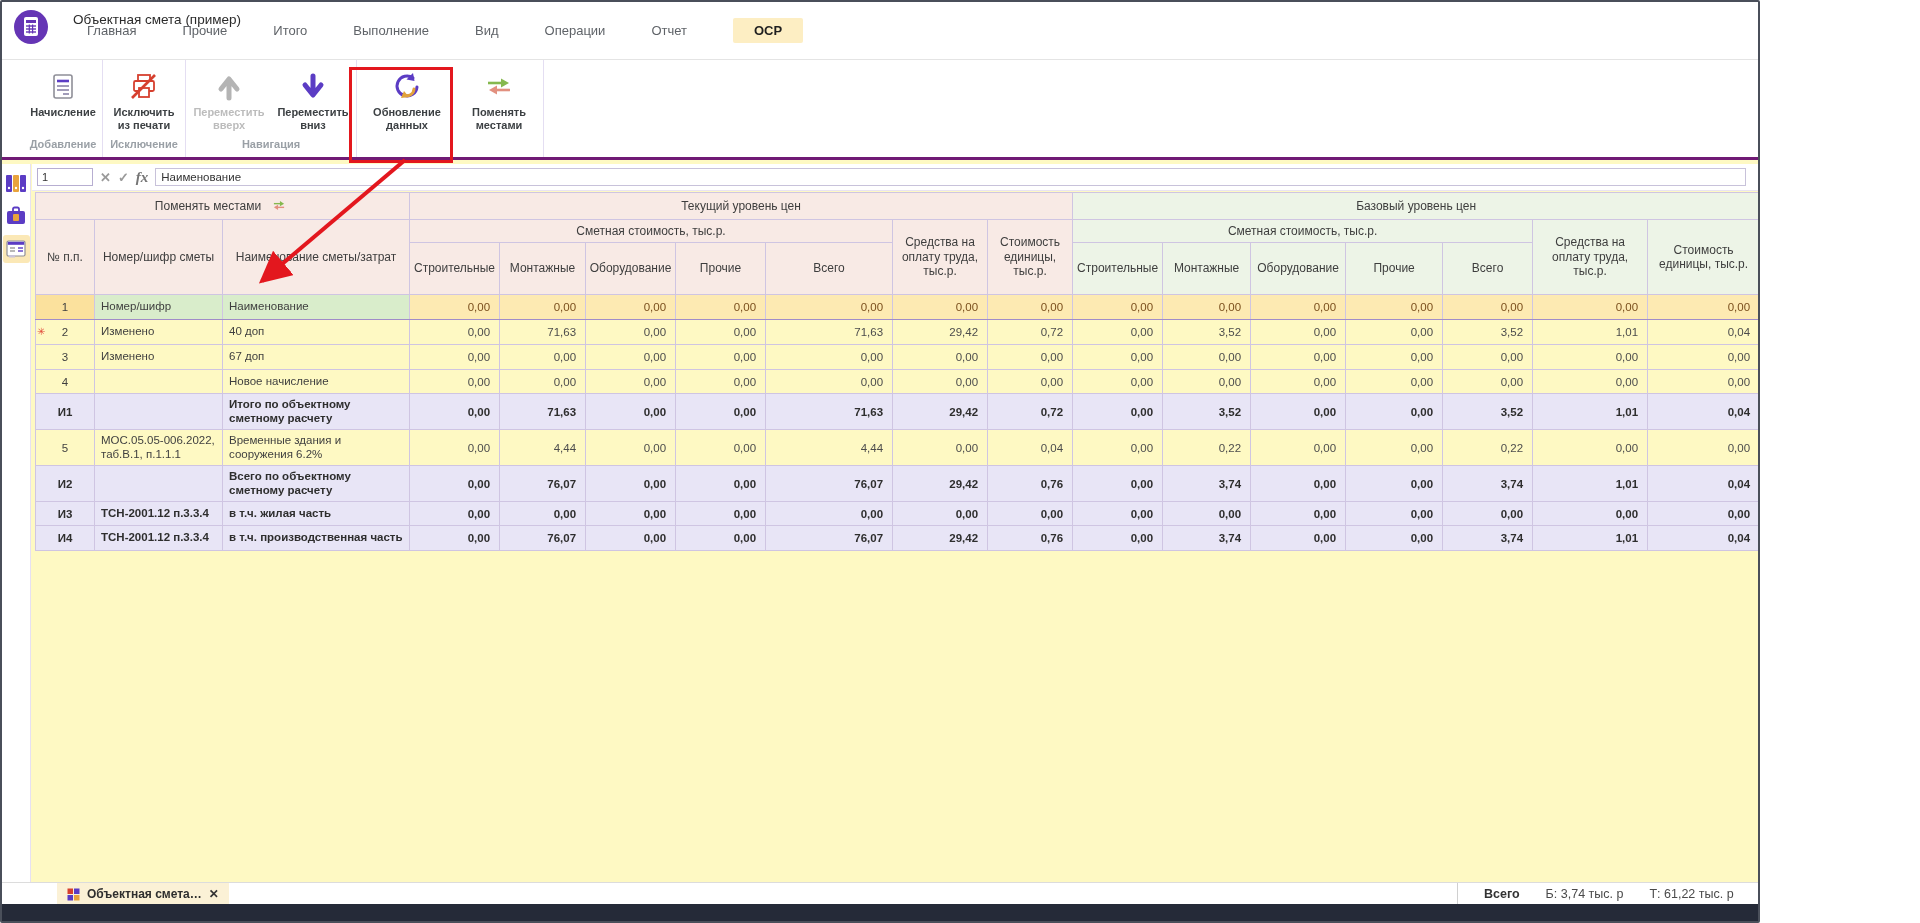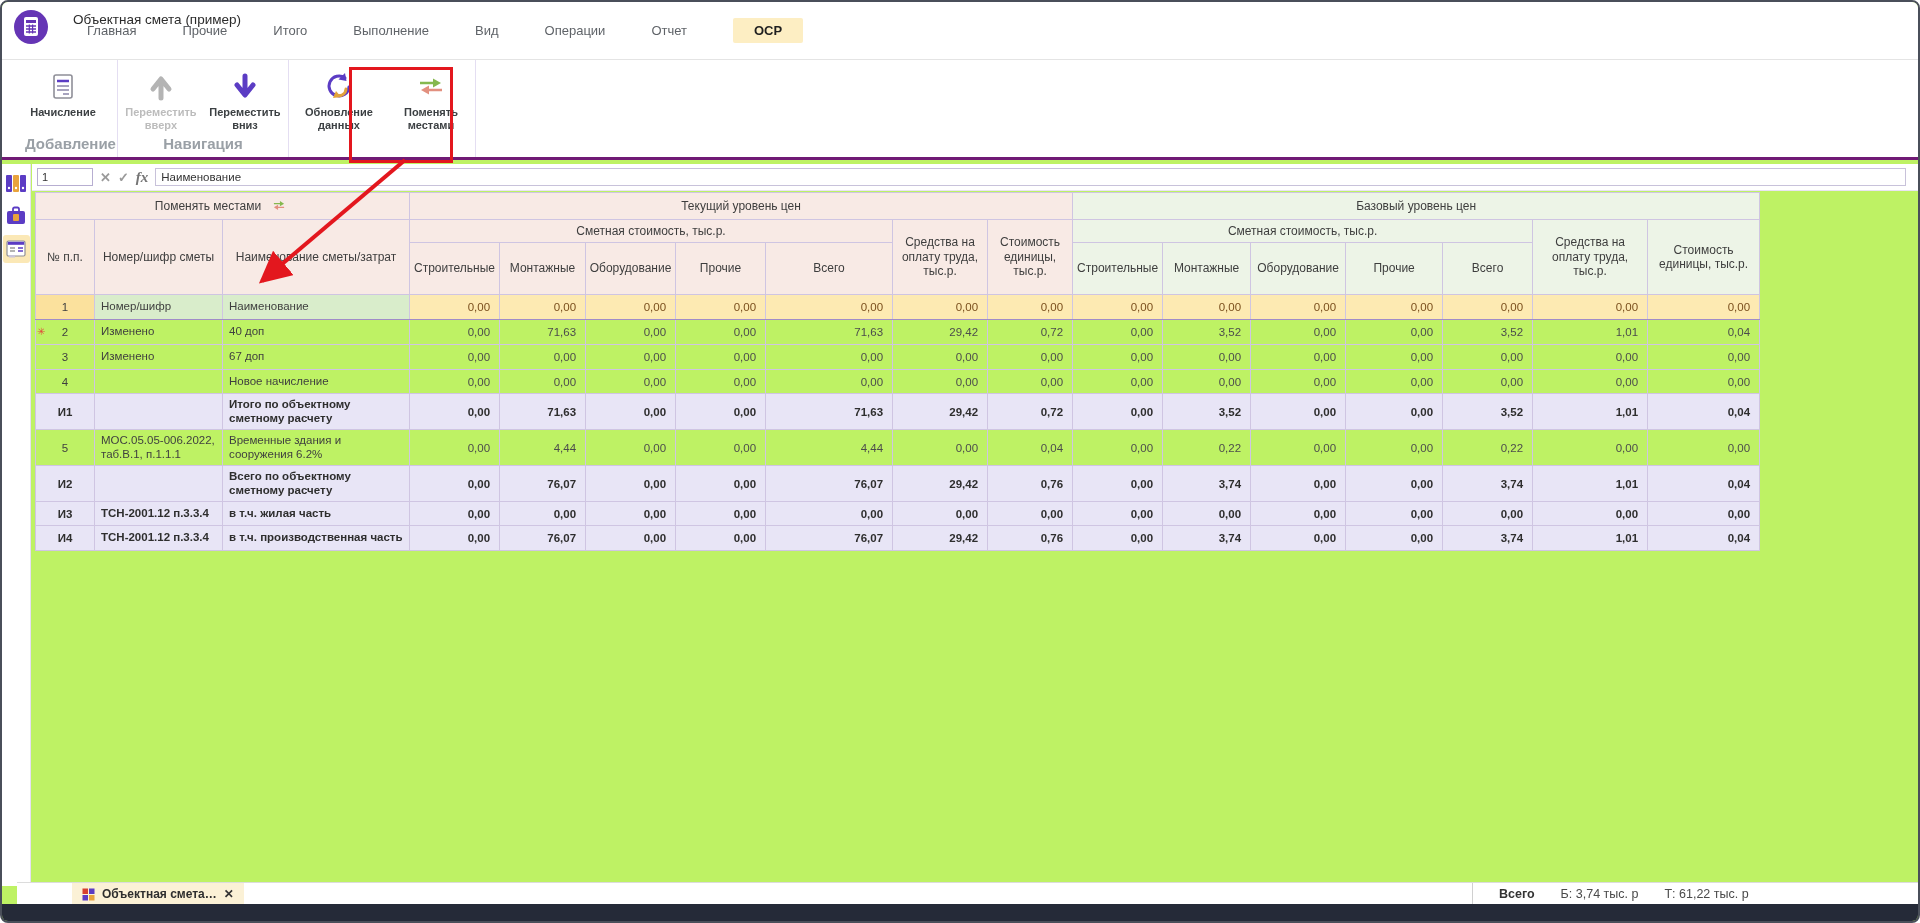--- a/index.html
+++ b/index.html
@@ -1,35 +1,35 @@
 <!DOCTYPE html>
 <html><head>
 <meta charset="utf-8">
 <style>
   html,body{margin:0;padding:0;background:#ffffff;font-family:"Liberation Sans",sans-serif;}
-  .window{position:relative;width:1920px;height:923px;box-sizing:border-box;border:2px solid #4a4f5a;border-radius:8px;background:#bef264;overflow:hidden;}
+  .window{position:relative;width:1760px;height:923px;box-sizing:border-box;border:2px solid #4a4f5a;border-radius:2px;background:#fef9c3;overflow:hidden;}
 
   
   .titlebar{position:absolute;left:0;top:0;width:100%;height:57px;background:#fff;}
   .app-icon{position:absolute;left:11px;top:7px;width:36px;height:36px;}
   .win-title{position:absolute;left:71px;top:10px;font-size:13.5px;color:#2b2b2b;}
   .tabs{position:absolute;left:85px;top:15px;height:27px;display:flex;align-items:center;gap:46px;}
   .tab{font-size:13px;color:#5f6368;padding:5px 0;cursor:default;white-space:nowrap;}
   .tab.active{background:#fdeec3;color:#1f1f1f;font-weight:bold;padding:5px 21px;border-radius:2px;}
 
   
   .ribbon{position:absolute;left:0;top:57px;width:100%;height:101px;box-sizing:border-box;border-top:1px solid #e4e4e4;border-bottom:3px solid #701a75;display:flex;padding-left:22px;background:#fff;font-weight:bold;}
   .rgroup{display:flex;flex-direction:column;border-right:1px solid #e4def2;padding:0 1px;}
   .rgroup:last-child{border-right:1px solid #e4def2;}
   .rbuttons{display:flex;flex:1;}
   .rbutton{width:84px;display:flex;flex-direction:column;align-items:center;padding-top:9px;cursor:default;}
   .rbutton .ricon{height:36px;display:flex;align-items:center;justify-content:center;}
   .rbutton .rlbl{font-size:11px;color:#3c4043;text-align:center;white-space:pre-line;line-height:1.2;margin-top:1px;}
   .rbutton.disabled .rlbl{color:#bcbcbc;}
-  .glabel{font-size:15px;color:#9aa0a6;text-align:center;padding:2px 0 5px;min-height:14px;}
+  .glabel{font-size:11px;color:#9aa0a6;text-align:center;padding:2px 0 5px;min-height:14px;}
 
   
   .red-box{position:absolute;left:347px;top:65px;width:98px;height:90px;border:3px solid #e3171e;z-index:60;pointer-events:none;}
   .arrow-overlay{position:absolute;left:0;top:0;width:1920px;height:923px;z-index:59;pointer-events:none;}
 
   
   .formula-bar{position:absolute;left:30px;top:162px;right:0;height:27px;box-sizing:border-box;border-bottom:1px solid #e9e4f3;display:flex;align-items:center;gap:7px;padding-left:5px;background:#fff;}
   .cellref{width:56px;height:18px;box-sizing:border-box;border:1px solid #b7aed1;font-size:11px;color:#333;padding:1px 4px;font-family:"Liberation Sans",sans-serif;}
   .fbtn{color:#9a9a9a;font-size:13px;font-weight:bold;line-height:1;cursor:default;}
   .fx{font-style:italic;font-family:"Liberation Serif",serif;font-size:15px;color:#757575;}
@@ -58,21 +58,21 @@
   tr.total td.num{color:#2e2e2e;}
   tr.selected td{border-top:1px solid #a violet;}
   tr.selected td{border-top:1px solid #a austin;}
   tr.selected td.rn{background:#fbe19d;}
   tr.selected td.code,tr.selected td.nm{background:#d9edcb;}
   tr.selected td.num{background:#fdeab2;color:#7a4f1d;}
   tr.selected td{border-top:1px solid #a08cc8;border-bottom:1px solid #a08cc8;}
   .marker{position:absolute;left:1px;top:50%;transform:translateY(-50%);color:#e14b3b;font-size:10px;line-height:1;}
 
   
-  .bottom-bar{position:absolute;left:15px;right:0;bottom:17px;height:22px;box-sizing:border-box;border-top:1px solid #dcdcdc;background:#fff;}
+  .bottom-bar{position:absolute;left:0;right:0;bottom:17px;height:22px;box-sizing:border-box;border-top:1px solid #dcdcdc;background:#fff;}
   .doc-tab{position:absolute;left:55px;top:0;height:22px;background:#fbf1d6;display:flex;align-items:center;gap:7px;padding:0 10px;font-size:12px;font-weight:bold;color:#2e2e2e;cursor:default;}
   .doc-tab .close{font-weight:bold;color:#333;font-size:12px;cursor:default;}
   .status{position:absolute;left:1455px;top:0;height:22px;display:flex;align-items:center;gap:26px;border-left:1px solid #d0d0d0;padding-left:26px;}
   .status .st-total{font-size:12.5px;font-weight:bold;color:#333;}
   .status .st-val{font-size:12.5px;color:#4a4a4a;}
   .bottom-dark{position:absolute;left:0;right:0;bottom:0;height:17px;background:#252a38;}
 </style>
 </head>
 <body>
 
@@ -116,20 +116,37 @@
               <line x1="8" y1="18" x2="20" y2="18" stroke="#8a84a8" stroke-width="1.6"></line>
               <line x1="14" y1="22" x2="20" y2="22" stroke="#8a84a8" stroke-width="1.6"></line>
             </svg>
           </span>
           <span class="rlbl">Начисление</span>
         </div>
       </div>
       <div class="glabel">Добавление</div>
     </div>
 
+    <div class="rgroup">
+      <div class="rbuttons">
+        <div class="rbutton" style="width:80px">
+          <span class="ricon">
+            <svg width="30" height="30" viewBox="0 0 30 30">
+              <rect x="9" y="3" width="12" height="6" fill="none" stroke="#d6402f" stroke-width="1.8"></rect>
+              <rect x="5" y="9" width="20" height="10" rx="1.5" fill="none" stroke="#d6402f" stroke-width="1.8"></rect>
+              <rect x="10" y="16" width="10" height="9" fill="#fff" stroke="#d6402f" stroke-width="1.8"></rect>
+              <line x1="3" y1="26" x2="26" y2="3" stroke="#d6402f" stroke-width="2.6"></line>
+            </svg>
+          </span>
+          <span class="rlbl">Исключить
+из печати</span>
+        </div>
+      </div>
+      <div class="glabel">Исключение</div>
+    </div>
 
     <div class="rgroup">
       <div class="rbuttons">
         <div class="rbutton disabled">
           <span class="ricon">
             <svg width="28" height="28" viewBox="0 0 28 28">
               <path d="M14 25 V9 M6 16 L14 6 L22 16" fill="none" stroke="#b4b4b4" stroke-width="5" stroke-linecap="round" stroke-linejoin="round"></path>
             </svg>
           </span>
           <span class="rlbl">Переместить

